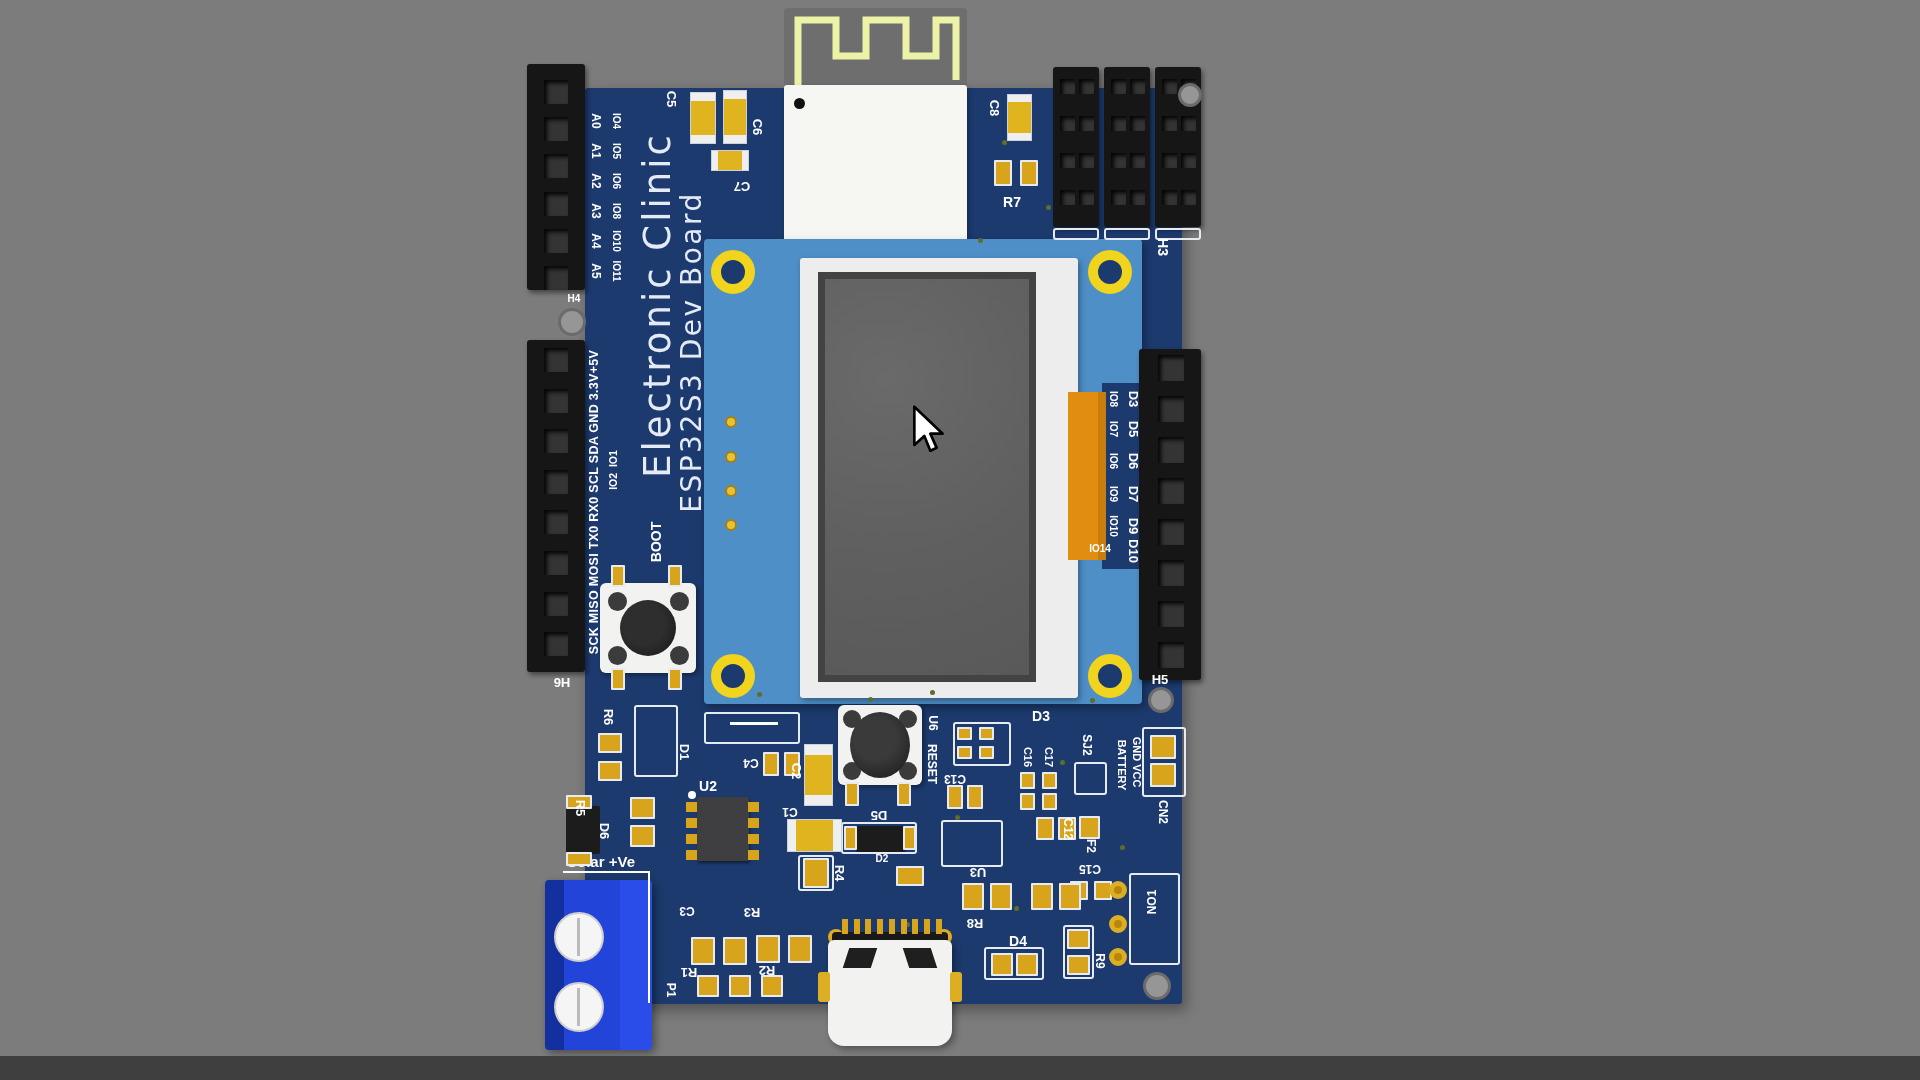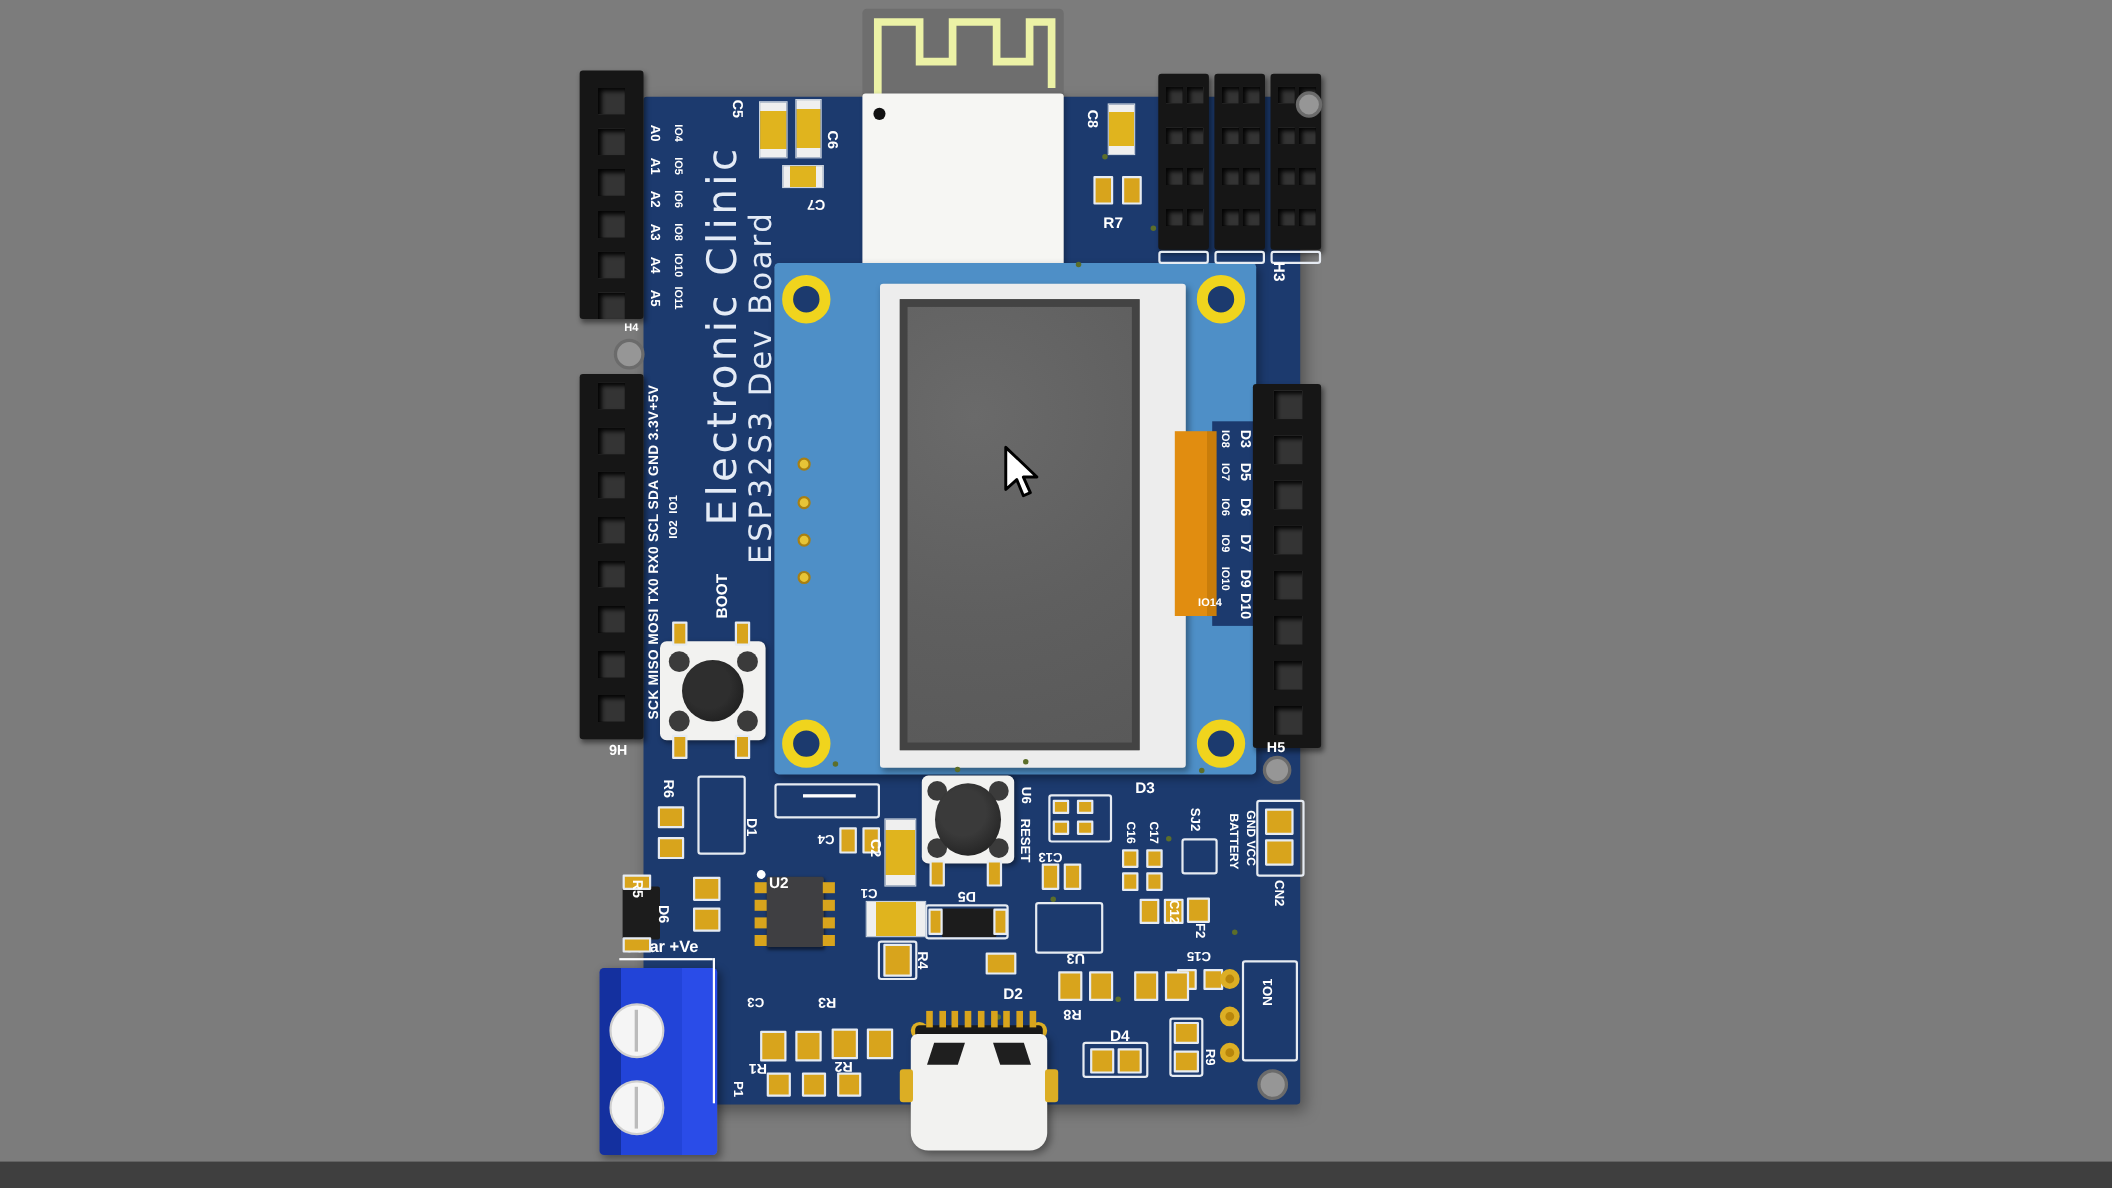--- a/index.html
+++ b/index.html
@@ -288,27 +288,27 @@
     <div class="silk" style="left: 994px; top: 108px; font-size: 13px; transform: translate(-50%, -50%) rotate(90deg);">C8</div>
     <div class="silk" style="left: 1012px; top: 202px; font-size: 14px; transform: translate(-50%, -50%) rotate(0deg);">R7</div>
     <div class="silk" style="left: 574px; top: 299px; font-size: 10px; transform: translate(-50%, -50%) rotate(0deg);">H4</div>
     <div class="silk" style="left: 1163px; top: 247px; font-size: 14px; transform: translate(-50%, -50%) rotate(90deg);">H3</div>
     <div class="silk" style="left: 1160px; top: 679px; font-size: 13px; transform: translate(-50%, -50%) rotate(0deg);">H5</div>
     <div class="silk" style="left: 562px; top: 682px; font-size: 13px; transform: translate(-50%, -50%) rotate(180deg);">H6</div>
     <div class="silk" style="left: 608px; top: 717px; font-size: 13px; transform: translate(-50%, -50%) rotate(90deg);">R6</div>
     <div class="silk" style="left: 684px; top: 752px; font-size: 13px; transform: translate(-50%, -50%) rotate(90deg);">D1</div>
     <div class="silk" style="left: 580px; top: 808px; font-size: 13px; transform: translate(-50%, -50%) rotate(90deg);">R5</div>
     <div class="silk" style="left: 604px; top: 831px; font-size: 13px; transform: translate(-50%, -50%) rotate(90deg);">D6</div>
-    <div class="silk" style="left: 708px; top: 786px; font-size: 14px; transform: translate(-50%, -50%) rotate(0deg); margin-top: 16px;">U2</div>
+    <div class="silk" style="left: 708px; top: 786px; font-size: 14px; transform: translate(-50%, -50%) rotate(0deg);">U2</div>
     <div class="silk" style="left: 751px; top: 763px; font-size: 12px; transform: translate(-50%, -50%) rotate(180deg);">C4</div>
     <div class="silk" style="left: 796px; top: 771px; font-size: 13px; transform: translate(-50%, -50%) rotate(90deg);">C2</div>
     <div class="silk" style="left: 790px; top: 812px; font-size: 12px; transform: translate(-50%, -50%) rotate(180deg);">C1</div>
     <div class="silk" style="left: 839px; top: 873px; font-size: 13px; transform: translate(-50%, -50%) rotate(90deg);">R4</div>
     <div class="silk" style="left: 879px; top: 815px; font-size: 13px; transform: translate(-50%, -50%) rotate(180deg);">D5</div>
-    <div class="silk" style="left: 921px; top: 859px; font-size: 14px; transform: translate(-50%, -50%) rotate(0deg); margin-top: 44px;">D2</div>
+    <div class="silk" style="left: 882px; top: 859px; font-size: 10px; transform: translate(-50%, -50%) rotate(0deg);">D2</div>
     <div class="silk" style="left: 1041px; top: 716px; font-size: 14px; transform: translate(-50%, -50%) rotate(0deg);">D3</div>
     <div class="silk" style="left: 955px; top: 779px; font-size: 12px; transform: translate(-50%, -50%) rotate(180deg);">C13</div>
     <div class="silk" style="left: 1027px; top: 757px; font-size: 11px; transform: translate(-50%, -50%) rotate(90deg);">C16</div>
     <div class="silk" style="left: 1048px; top: 757px; font-size: 11px; transform: translate(-50%, -50%) rotate(90deg);">C17</div>
     <div class="silk" style="left: 1087px; top: 745px; font-size: 12px; transform: translate(-50%, -50%) rotate(90deg);">SJ2</div>
     <div class="silk" style="left: 1068px; top: 829px; font-size: 12px; transform: translate(-50%, -50%) rotate(90deg);">C12</div>
     <div class="silk" style="left: 1091px; top: 846px; font-size: 12px; transform: translate(-50%, -50%) rotate(90deg);">F2</div>
     <div class="silk" style="left: 1090px; top: 869px; font-size: 12px; transform: translate(-50%, -50%) rotate(180deg);">C15</div>
     <div class="silk" style="left: 978px; top: 872px; font-size: 13px; transform: translate(-50%, -50%) rotate(180deg);">U3</div>
     <div class="silk" style="left: 975px; top: 923px; font-size: 13px; transform: translate(-50%, -50%) rotate(180deg);">R8</div>

